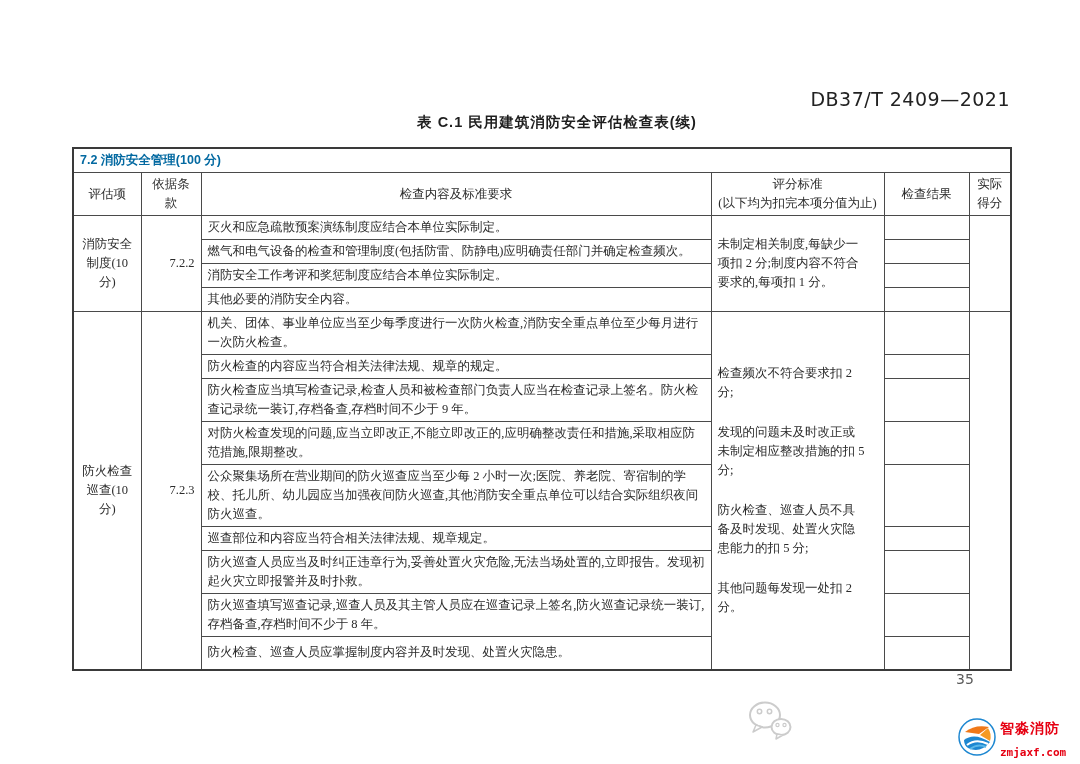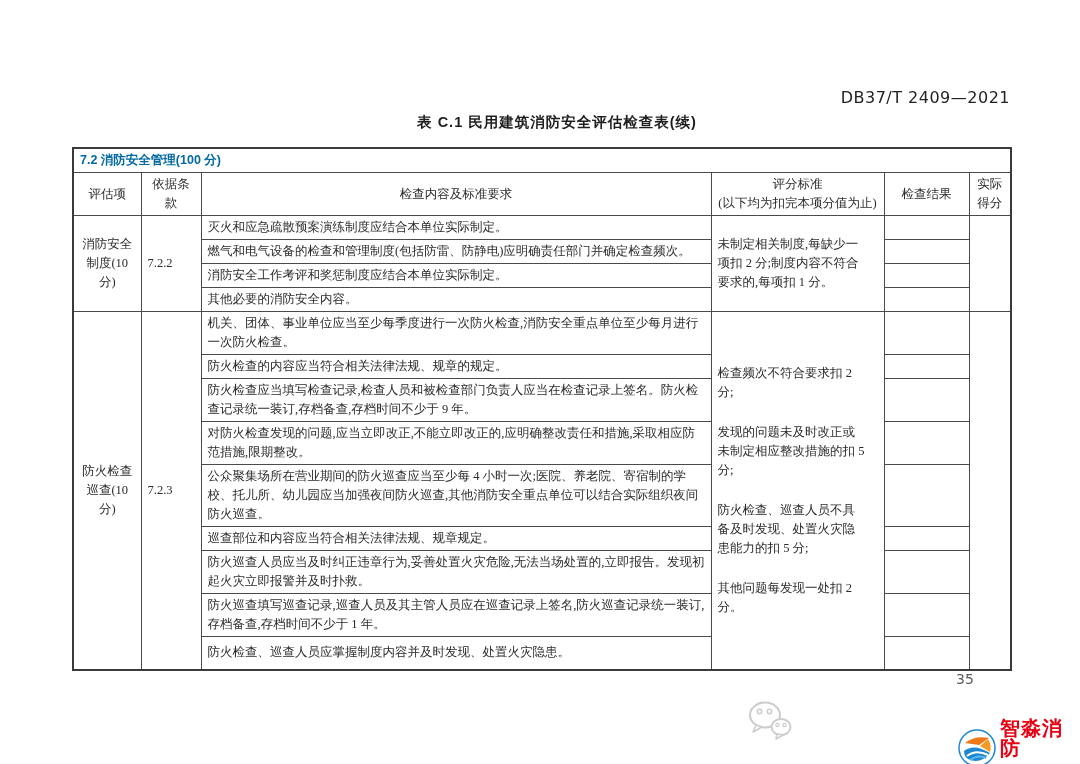--- a/index.html
+++ b/index.html
@@ -4,21 +4,21 @@
 <style>
   html,body{margin:0;padding:0;}
   body{
     width:1080px;height:764px;background:#ffffff;position:relative;
     font-family:"Liberation Serif","DejaVu Serif",serif;color:#2b2b2b;
     overflow:hidden;
   }
   .doc-number{
     position:absolute;top:88px;right:70px;
     font-family:"DejaVu Sans","Liberation Sans",sans-serif;
-    font-size:16px;color:#222;letter-spacing:0.5px;
+    font-size:19px;color:#222;letter-spacing:0.5px;
   }
   .doc-title{
     position:absolute;top:113px;left:0;width:1080px;text-align:center;
     font-family:"Liberation Sans","DejaVu Sans",sans-serif;
     font-weight:bold;font-size:14.5px;color:#1e1e1e;letter-spacing:1px;padding-left:17px;
   }
   .table-wrap{position:absolute;left:72px;top:147px;}
   table.checklist{
     border-collapse:collapse;table-layout:fixed;width:938px;
     border:2px solid #3a3a3a;
@@ -28,21 +28,21 @@
     font-size:12.5px;line-height:19px;
     vertical-align:middle;
     padding:2px 6px;
   }
   td.section-title{
     font-family:"Liberation Sans","DejaVu Sans",sans-serif;
     font-weight:bold;font-size:13px;padding-left:8px;color:#0369a1;
   }
   td.col-head{text-align:center;}
   td.item-cell{text-align:center;line-height:22px;padding:2px 4px;}
-  td.clause-cell{text-align:left;}
+  td.clause-cell{text-align:right;}
   td.content-cell{padding:2px 9px;text-align:left;}
   td.criteria-cell{padding:4px 7px;text-align:left;line-height:21px;}
   td.criteria-cell p{margin:0 12px 21px 0;}
   td.criteria-cell p:last-child{margin-bottom:0;}
   td.result-cell, td.score-cell{background:#fff;}
   tr.h23{height:23px;} tr.h40{height:40px;} tr.h42{height:42px;}
   tr.h43{height:43px;} tr.h22{height:22px;} tr.h25{height:33px;}
   .criteria-sub{display:block;}
   .page-number{
     position:absolute;top:671px;left:930px;width:70px;text-align:center;
@@ -58,21 +58,21 @@
     text-shadow:-1px -1px 0 #cfcfcf,1px -1px 0 #cfcfcf,-1px 1px 0 #cfcfcf,
                  1px 1px 0 #c8c8c8,2px 2px 3px #e2e2e2;
     white-space:nowrap;
   }
   .brand{
     position:absolute;left:958px;top:718px;display:flex;align-items:center;gap:4px;
   }
   .brand-texts{display:flex;flex-direction:column;line-height:1;}
   .brand-name{
     font-family:"Liberation Sans","DejaVu Sans",sans-serif;
-    font-weight:bold;font-size:20px;color:#e60012;letter-spacing:1px;
+    font-weight:bold;font-size:14px;color:#e60012;letter-spacing:1px;
   }
   .brand-url{
     font-family:"DejaVu Sans Mono","Liberation Mono",monospace;
     font-weight:bold;font-size:11px;color:#e60012;margin-top:12px;
   }
 </style>
 </head>
 <body>
 
 <div class="doc-number">DB37/T 2409—2021</div>
@@ -149,33 +149,33 @@
       </tr>
       <tr class="h42">
         <td class="content-cell">防火检查应当填写检查记录,检查人员和被检查部门负责人应当在检查记录上签名。防火检查记录统一装订,存档备查,存档时间不少于 9 年。</td>
         <td class="result-cell"></td>
       </tr>
       <tr class="h42">
         <td class="content-cell">对防火检查发现的问题,应当立即改正,不能立即改正的,应明确整改责任和措施,采取相应防范措施,限期整改。</td>
         <td class="result-cell"></td>
       </tr>
       <tr class="h43">
-        <td class="content-cell">公众聚集场所在营业期间的防火巡查应当至少每 4 小时一次;医院、养老院、寄宿制的学校、托儿所、幼儿园应当加强夜间防火巡查,其他消防安全重点单位可以结合实际组织夜间防火巡查。</td>
+        <td class="content-cell">公众聚集场所在营业期间的防火巡查应当至少每 2 小时一次;医院、养老院、寄宿制的学校、托儿所、幼儿园应当加强夜间防火巡查,其他消防安全重点单位可以结合实际组织夜间防火巡查。</td>
         <td class="result-cell"></td>
       </tr>
       <tr class="h22">
         <td class="content-cell">巡查部位和内容应当符合相关法律法规、规章规定。</td>
         <td class="result-cell"></td>
       </tr>
       <tr class="h43">
         <td class="content-cell">防火巡查人员应当及时纠正违章行为,妥善处置火灾危险,无法当场处置的,立即报告。发现初起火灾立即报警并及时扑救。</td>
         <td class="result-cell"></td>
       </tr>
       <tr class="h43">
-        <td class="content-cell">防火巡查填写巡查记录,巡查人员及其主管人员应在巡查记录上签名,防火巡查记录统一装订,存档备查,存档时间不少于 1 年。</td>
+        <td class="content-cell">防火巡查填写巡查记录,巡查人员及其主管人员应在巡查记录上签名,防火巡查记录统一装订,存档备查,存档时间不少于 8 年。</td>
         <td class="result-cell"></td>
       </tr>
       <tr class="h25">
         <td class="content-cell">防火检查、巡查人员应掌握制度内容并及时发现、处置火灾隐患。</td>
         <td class="result-cell"></td>
       </tr>
     </tbody>
   </table>
 </div>
 

